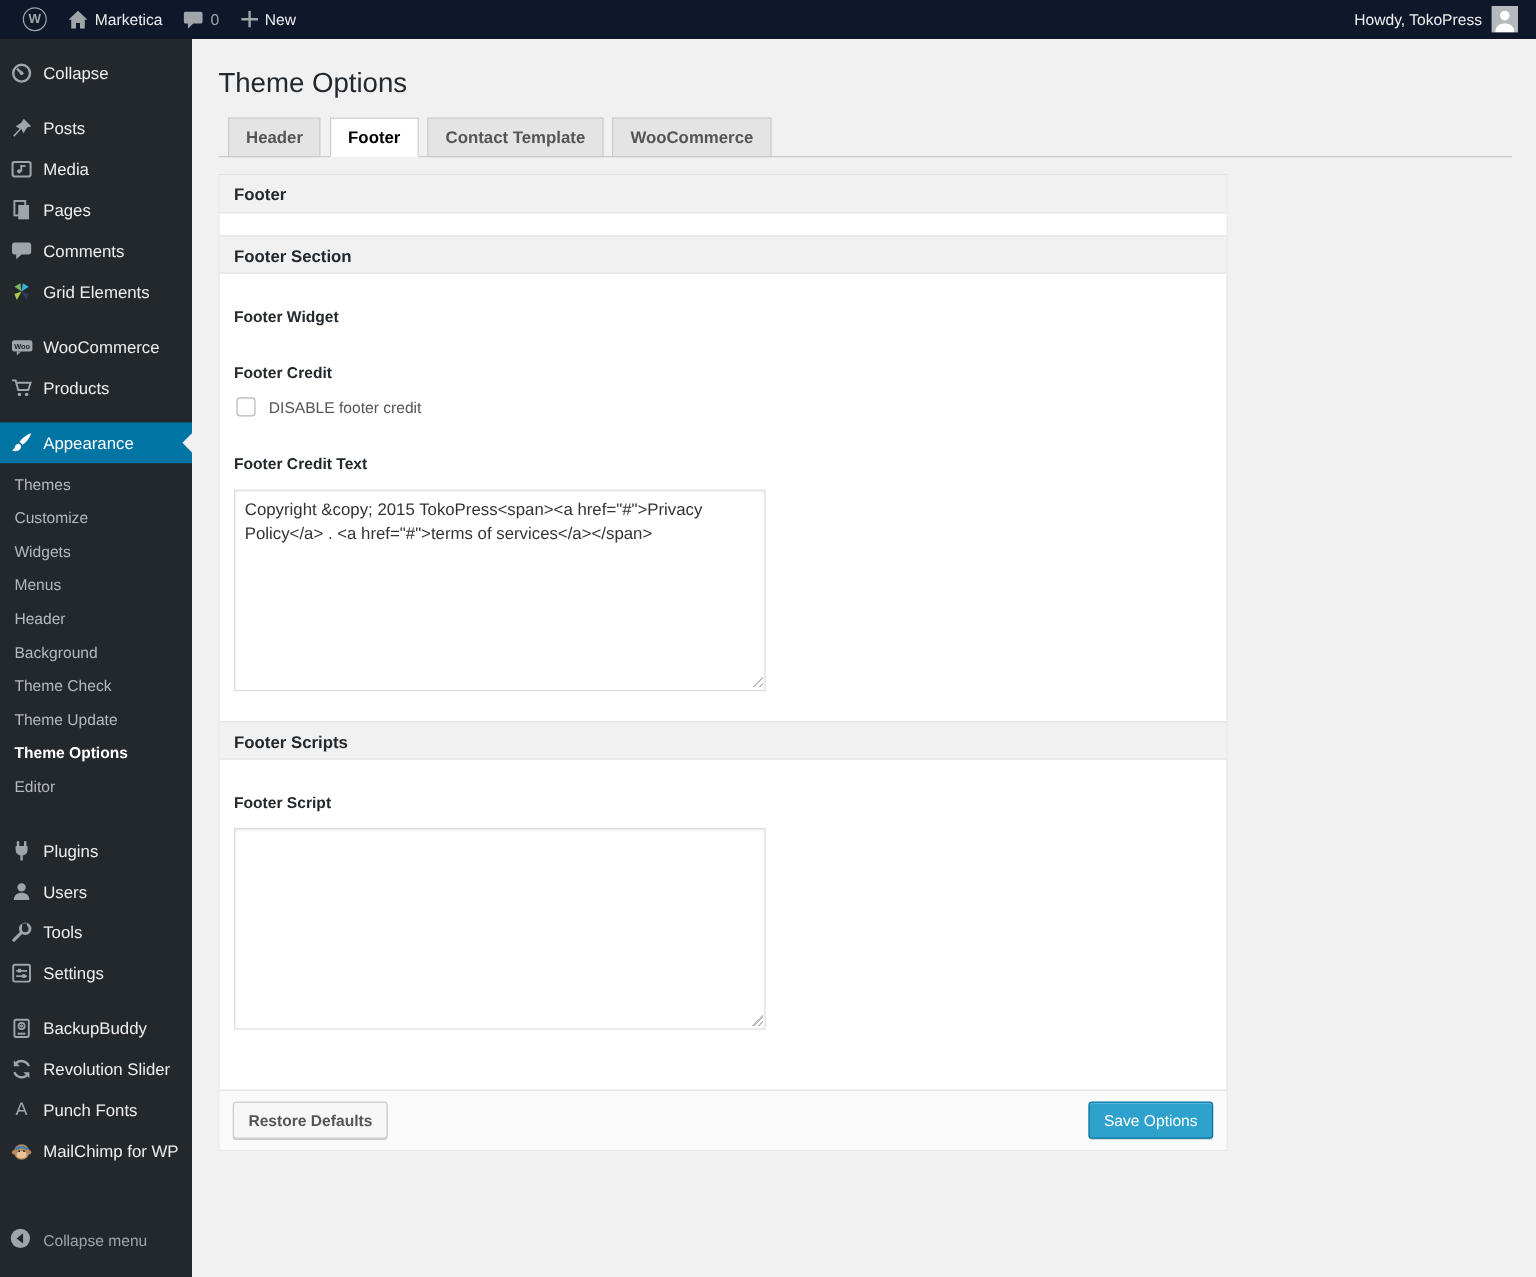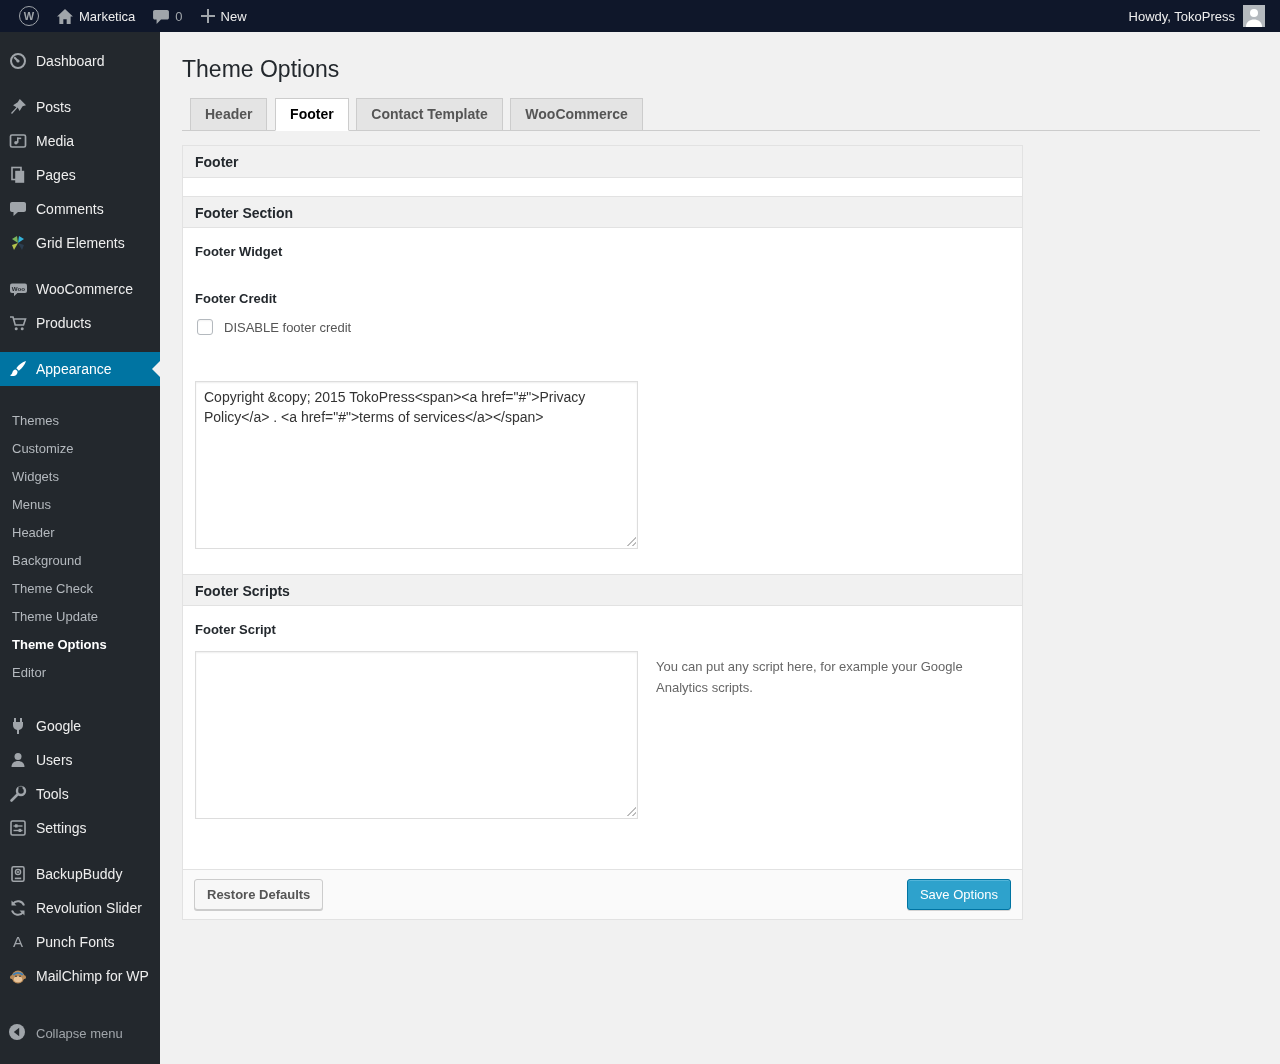--- a/index.html
+++ b/index.html
@@ -24,42 +24,42 @@
   .sidebar { position:fixed; top:32px; left:0; bottom:0; width:160px; background:#23282d; z-index:40; }
   .menu { list-style:none; padding-top:12px; }
   .menu-item { display:flex; align-items:center; gap:8px; padding:8px 8px; font-size:14px; color:#eee; cursor:pointer; line-height:18px; }
   .menu-item .mi-icon { width:20px; height:18px; display:flex; align-items:center; justify-content:center; flex:none; color:#a0a5aa; font-size:15px; }
   .menu-item .mi-icon svg { display:block; }
   .group-gap { margin-top:12px; }
   .menu-item.current { background:#0074a2; color:#fff; position:relative; }
   .menu-item.current .mi-icon { color:#fff; }
   .menu-item.current::after { content:""; position:absolute; right:0; top:50%; margin-top:-8px;
     border:8px solid transparent; border-right-color:#f1f1f1; }
-  .submenu { list-style:none; padding:21px 0 10px; }
+  .submenu { list-style:none; padding:4px 0 10px; }
   .submenu li { padding:7px 12px; font-size:13px; line-height:14px; color:#b4b9be; cursor:pointer; }
   .submenu li.current-sub { color:#fff; font-weight:700; }
   .collapse-item { position:absolute; bottom:12px; left:0; right:0; display:flex; align-items:center; gap:8px;
     padding:8px 8px; font-size:13px; color:#a0a5aa; cursor:pointer; }
 
   
   .main { margin-left:160px; padding:55px 20px 0 22px; min-height:1064px; position:relative; }
   .page-title { font-size:23px; font-weight:400; color:#23282d; line-height:29px; }
 
   .tab-bar { margin-top:14px; border-bottom:1px solid #ccc; padding-left:8px; }
   .tab { display:inline-block; padding:7px 14px; margin:0 4px -1px 0; background:#e4e4e4;
     border:1px solid #ccc; font-size:14px; font-weight:600; color:#555; cursor:pointer; line-height:17px; }
   .tab.active { background:#fff; border-bottom-color:#fff; color:#000; }
 
   
   .panel { margin-top:14px; width:841px; background:#fff; border:1px solid #e2e2e2; }
   .bar { background:#f1f1f1; padding:0 12px; height:32px; line-height:32px; font-size:14px; font-weight:700; color:#23282d;
     border-bottom:1px solid #e2e2e2; }
   .bar.mid { border-top:1px solid #e2e2e2; }
   .white-strip { height:18px; background:#fff; }
-  .section-content { padding:16px 12px 22px; }
+  .section-content { padding:28px 12px 22px; }
   .field-title { font-size:13px; font-weight:700; color:#23282d; }
   .check-row { display:flex; align-items:center; gap:11px; margin:13px 0 0 2px; color:#555; font-size:13px; }
   .check-row input[type=checkbox] { appearance:none; -webkit-appearance:none; width:16px; height:16px; background:#fff;
     border:1px solid #b4b9be; border-radius:3px; margin:0; cursor:pointer; box-shadow:inset 0 1px 2px rgba(0,0,0,.05); }
   .spacer-32 { height:32px; }
   .ta-wrap { position:relative; display:inline-block; margin-top:14px; }
   .ta-wrap::after { content:""; position:absolute; right:2px; bottom:3px; width:11px; height:11px; pointer-events:none;
     background:repeating-linear-gradient(135deg, transparent 0 2px, #bdbdbd 2px 3.4px);
     clip-path:polygon(100% 0, 100% 100%, 0 100%); }
   textarea.opt-ta { width:443px; height:168px; border:1px solid #ddd; background:#fff; padding:5px 8px;
@@ -128,21 +128,21 @@
 <div class="sidebar">
   <ul class="menu">
     <li class="menu-item">
       <span class="mi-icon">
         <svg width="18" height="18" viewBox="0 0 18 18">
             <circle cx="9" cy="9" r="7" fill="none" stroke="#a0a5aa" stroke-width="2"></circle>
             <path d="M9 9L5.2 5.2" stroke="#a0a5aa" stroke-width="2"></path>
             <circle cx="9" cy="9" r="1.6" fill="#a0a5aa"></circle>
           </svg>
       </span>
-      <span>Dashboard</span>
+      <span>Collapse</span>
     </li>
 
     <li class="menu-item group-gap">
       <span class="mi-icon">
         <svg width="18" height="18" viewBox="0 0 18 18">
             <path fill="#a0a5aa" d="M10.8 1L17 7.2l-3.4 1.1-3 4.7-1.9-3.4L3 16l-1-1 5.4-5.7-3.3-2 4.6-3z"></path>
           </svg>
       </span>
       <span>Posts</span>
     </li>
@@ -232,21 +232,21 @@
     </li>
 
     <li class="menu-item group-gap">
       <span class="mi-icon">
         <svg width="18" height="18" viewBox="0 0 18 18">
             <rect x="5" y="1" width="2" height="4" fill="#a0a5aa"></rect>
             <rect x="11" y="1" width="2" height="4" fill="#a0a5aa"></rect>
             <path fill="#a0a5aa" d="M4 5h10v3a5 5 0 0 1-4 4.9V17H8v-4.1A5 5 0 0 1 4 8z"></path>
           </svg>
       </span>
-      <span>Google</span>
+      <span>Plugins</span>
     </li>
     <li class="menu-item">
       <span class="mi-icon">
         <svg width="18" height="18" viewBox="0 0 18 18">
             <circle cx="9" cy="5.5" r="3.5" fill="#a0a5aa"></circle>
             <path fill="#a0a5aa" d="M2.5 16c0-4 3-6 6.5-6s6.5 2 6.5 6z"></path>
           </svg>
       </span>
       <span>Users</span>
     </li>
@@ -347,34 +347,34 @@
       <div class="spacer-32"></div>
 
       <div class="field-title">Footer Credit</div>
       <label class="check-row">
         <input type="checkbox" style="">
         <span>DISABLE footer credit</span>
       </label>
 
       <div class="spacer-32"></div>
 
+      <div class="field-title">Footer Credit Text</div>
       <span class="ta-wrap">
         <textarea class="opt-ta" spellcheck="false" style="">Copyright &amp;copy; 2015 TokoPress&lt;span&gt;&lt;a href="#"&gt;Privacy Policy&lt;/a&gt; . &lt;a href="#"&gt;terms of services&lt;/a&gt;&lt;/span&gt;</textarea>
       </span>
     </div>
 
     <div class="bar mid">Footer Scripts</div>
 
     <div class="section-content scripts-content">
       <div class="field-title">Footer Script</div>
       <div class="script-row">
         <span class="ta-wrap">
           <textarea class="opt-ta" spellcheck="false" style=""></textarea>
         </span>
-        <div class="script-desc">You can put any script here, for example your Google Analytics scripts.</div>
       </div>
     </div>
 
     <div class="panel-footer">
       <button class="btn btn-secondary">Restore Defaults</button>
       <button class="btn btn-primary">Save Options</button>
     </div>
   </div>
 
 </div>

